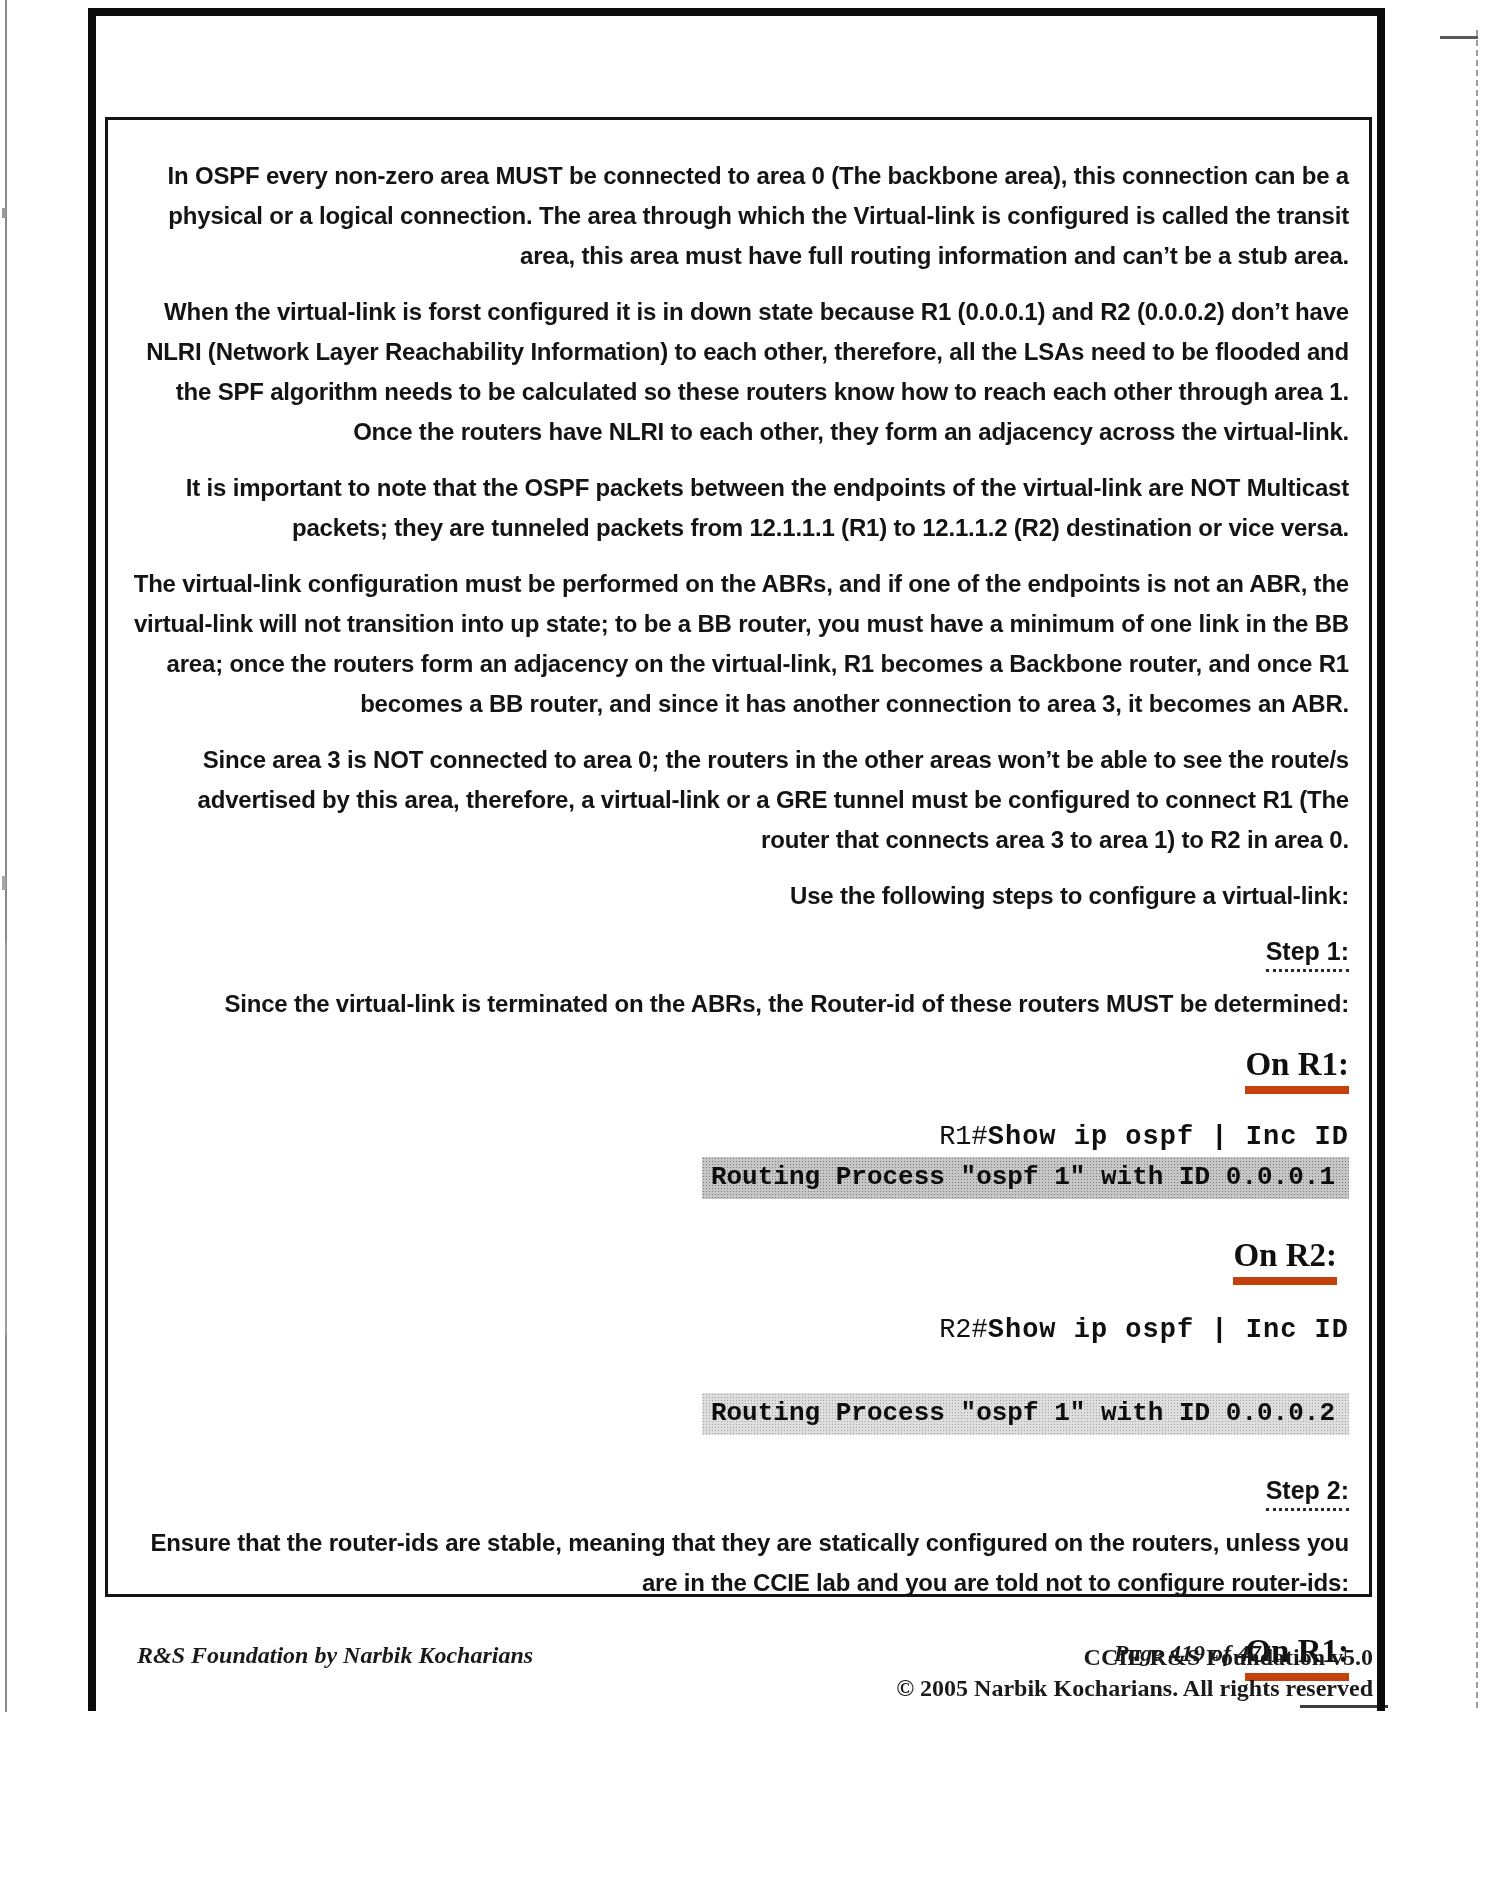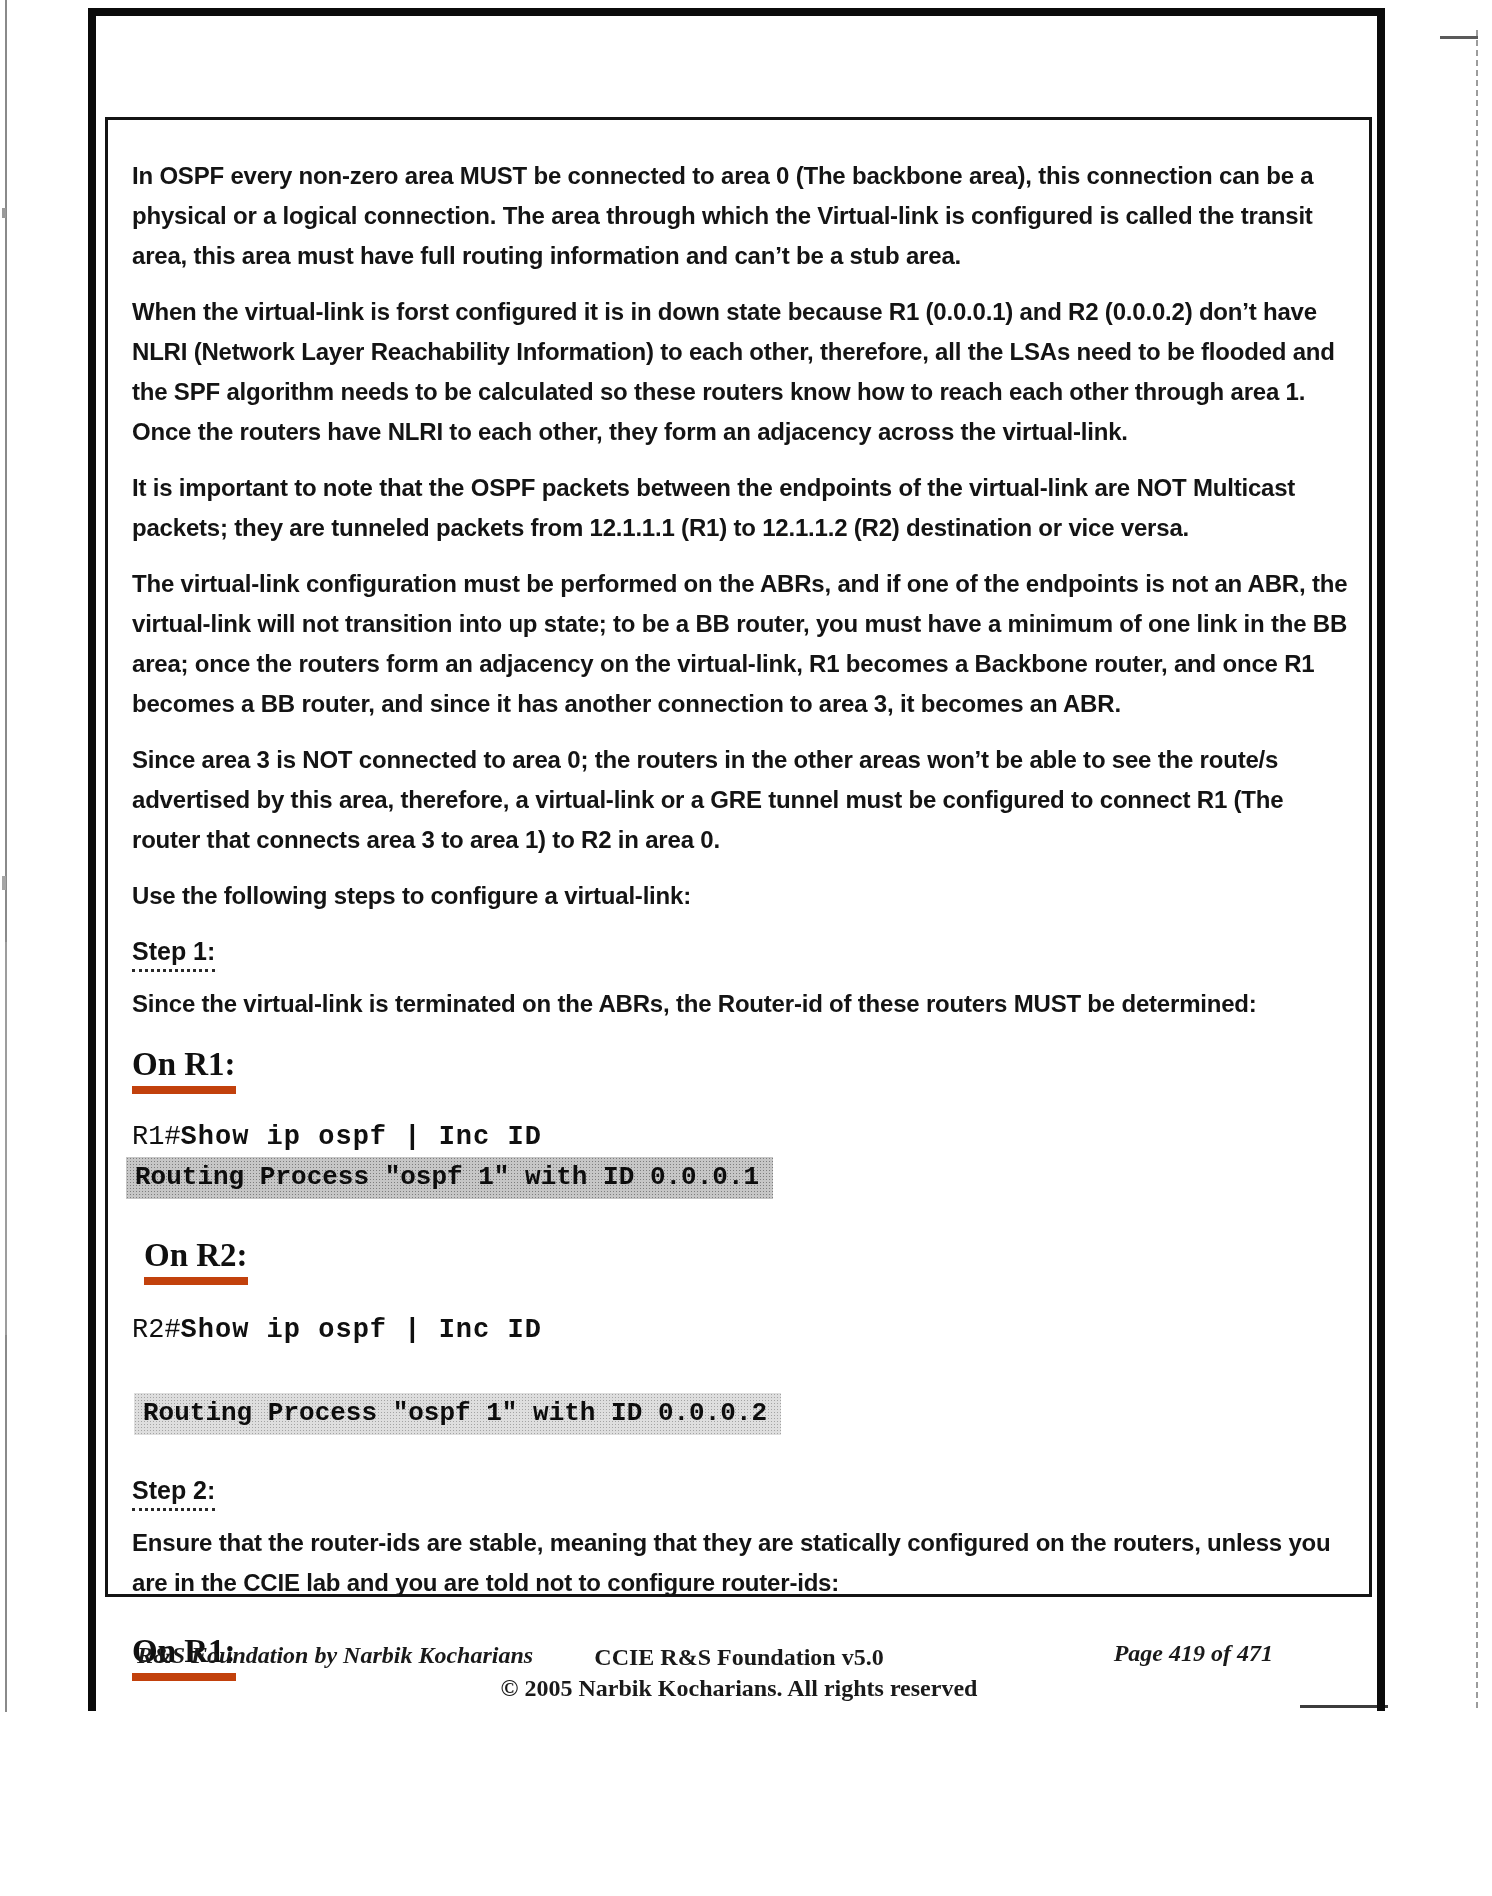--- a/index.html
+++ b/index.html
@@ -1,15 +1,15 @@
 <!DOCTYPE html>
 <html><head>
 <meta charset="utf-8">
 <style>
-  * { margin:0; padding:0; box-sizing:border-box; }
+  * { margin:0; padding:0; box-sizing:border-box;text-align:right; }
   html,body { background:#ffffff; }
   .page {
     position:relative; width:1492px; height:1896px; background:#ffffff;
     font-family:"Liberation Sans", sans-serif; color:#121212; overflow:hidden;
   }
   
   .left-margin-line { position:absolute; left:5px; top:0; width:2px; height:1712px;
     background:linear-gradient(#8a8a8a 0 55%, #9d9d9d 55% 78%, #8a8a8a 78% 100%); }
   .right-margin-line { position:absolute; left:1476px; top:30px; height:1678px; width:0;
     border-left:2px dashed #9c9c9c; }

